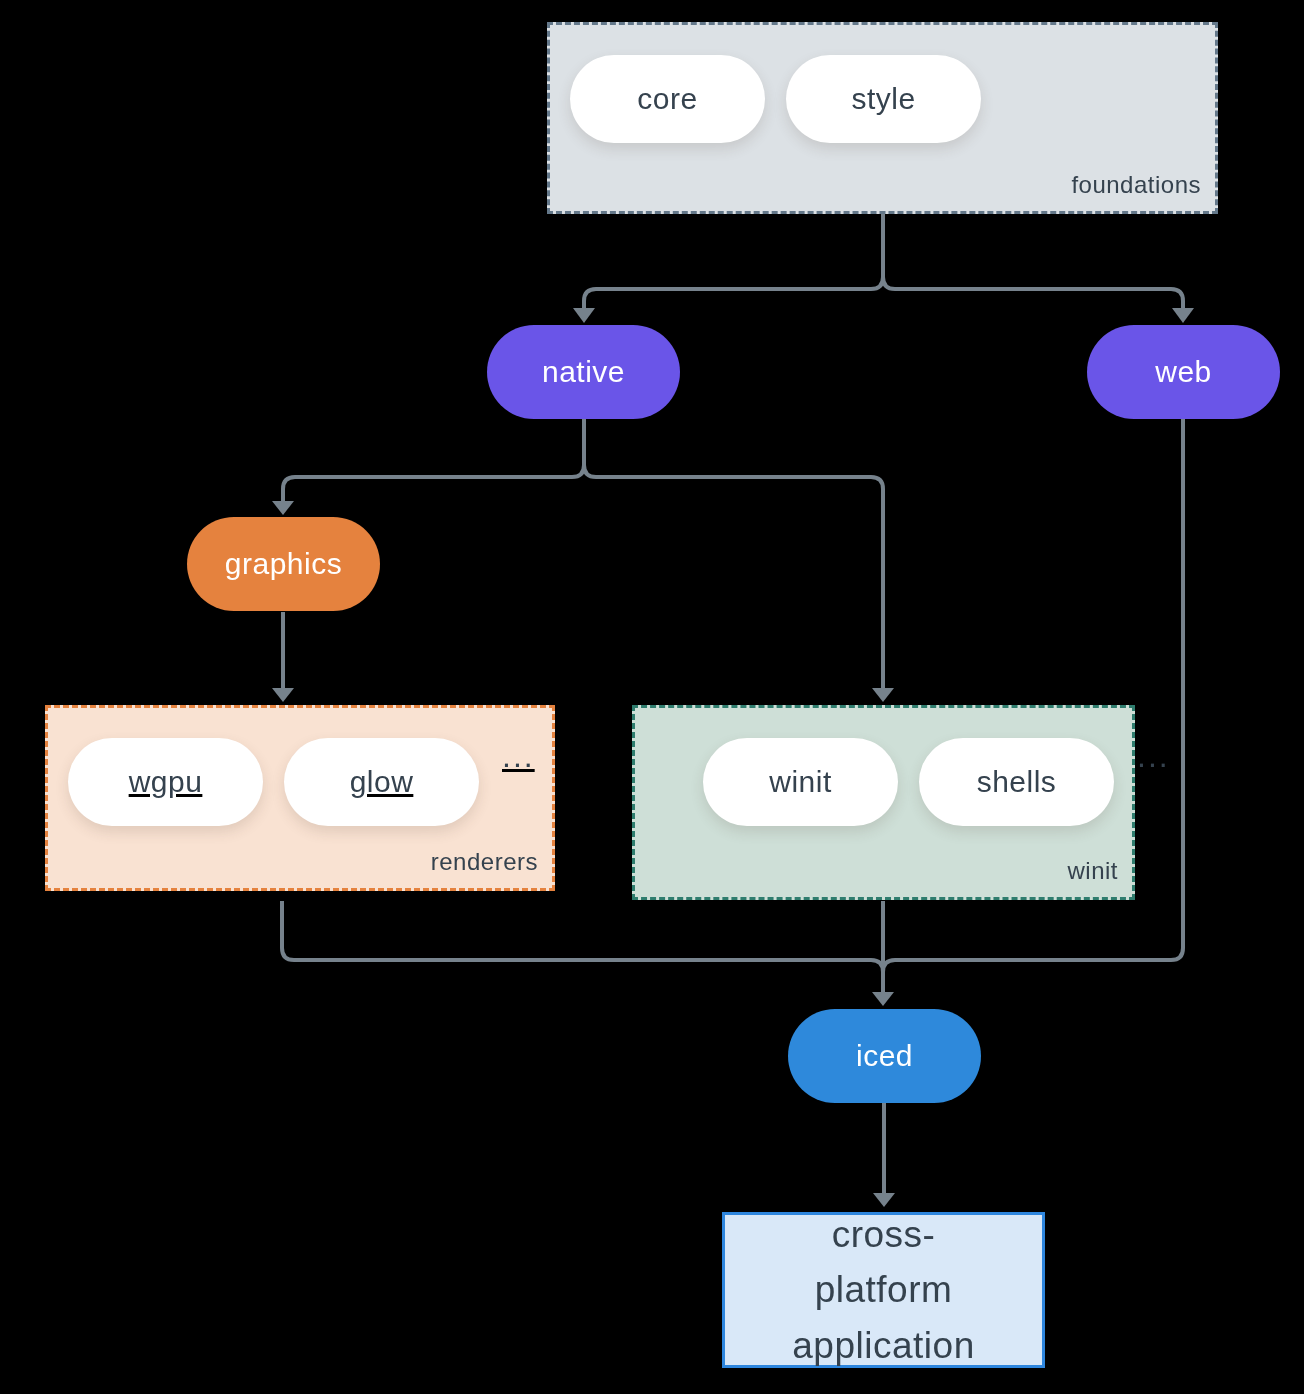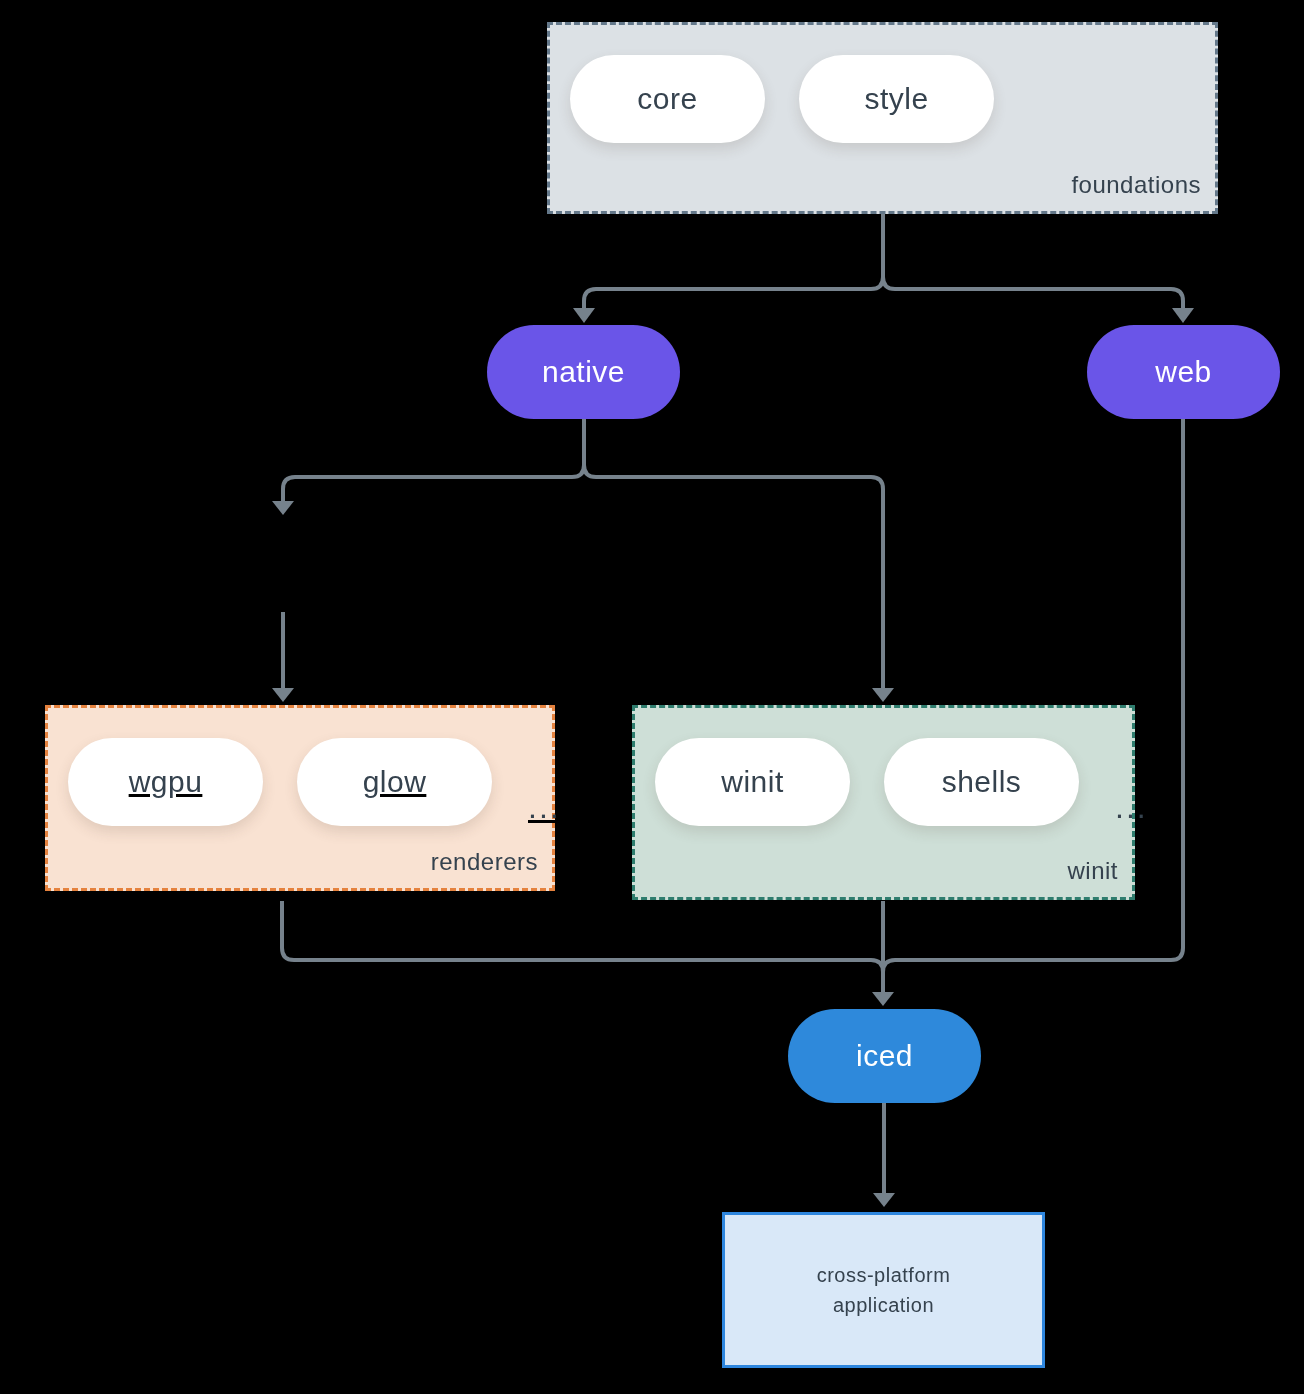--- a/index.html
+++ b/index.html
@@ -27,23 +27,23 @@
   .edges{position:absolute;left:0;top:0;}
   .edge{stroke:var(--connector);stroke-width:4;fill:none;}
   .arrowhead{fill:var(--connector);stroke:none;}
 
   .group{position:absolute;box-sizing:border-box;}
   .g-foundations{left:547px;top:22px;width:671px;height:192px;
     background:var(--foundations-fill);border:3px dashed var(--foundations-dash);}
   .g-renderers{left:45px;top:705px;width:510px;height:186px;
     background:var(--renderers-fill);border:3px dashed var(--accent-orange);text-decoration:underline;}
   .g-shells{left:632px;top:705px;width:503px;height:195px;
-    background:var(--shells-fill);border:3px dashed var(--shells-dash);}
+    background:var(--shells-fill);border:3px dashed var(--shells-dash);padding-left:48px;}
 
-  .pill-row{display:flex;gap:34px;padding:30px 0 0 20px;align-items:flex-end;}
+  .pill-row{display:flex;gap:21px;padding:30px 0 0 20px;align-items:flex-start;}
   .pill{
     flex:0 0 auto;width:195px;height:88px;border-radius:44px;
     background:#ffffff;color:var(--text-dark);
     display:flex;align-items:center;justify-content:center;
     font-size:30px;letter-spacing:.5px;
     box-shadow:0 6px 14px rgba(80,60,40,.14);
   }
   .ellipsis{font-size:32px;color:var(--text-dark);letter-spacing:2px;margin-left:2px;}
   .group-label{
     position:absolute;right:14px;bottom:12px;
@@ -61,21 +61,21 @@
   .n-iced{left:788px;top:1009px;background:var(--accent-blue);}
 
   .app-box{
     position:absolute;left:722px;top:1212px;width:323px;height:156px;
     box-sizing:border-box;
     background:var(--application-fill);
     border:3px solid var(--application-border);
     color:var(--text-dark);
     display:flex;align-items:center;justify-content:center;
   }
-  .app-box span{display:block;width:240px;text-align:center;font-size:20px;line-height:1.5;letter-spacing:.5px;}
+  .app-box span{display:block;width:240px;text-align:center;font-size:37px;line-height:1.5;letter-spacing:.5px;}
 </style>
 </head>
 <body>
 
 <div class="stage">
 
   <svg class="edges" width="1304" height="1394" viewBox="0 0 1304 1394">
 
     <path class="edge" d="M883 214 L883 277 Q883 289 871 289 L596 289 Q584 289 584 301 L584 309"></path>
     <polygon class="arrowhead" points="573,308 595,308 584,323"></polygon>
@@ -107,20 +107,21 @@
     <div class="pill-row">
       <div class="pill">core</div>
       <div class="pill">style</div>
     </div>
     <div class="group-label">foundations</div>
   </div>
 
   <div class="node n-native">native</div>
   <div class="node n-web">web</div>
 
+  <div class="node n-graphics">graphics</div>
 
   <div class="group g-renderers">
     <div class="pill-row">
       <div class="pill">wgpu</div>
       <div class="pill">glow</div>
       <span class="ellipsis">...</span>
     </div>
     <div class="group-label">renderers</div>
   </div>
 

